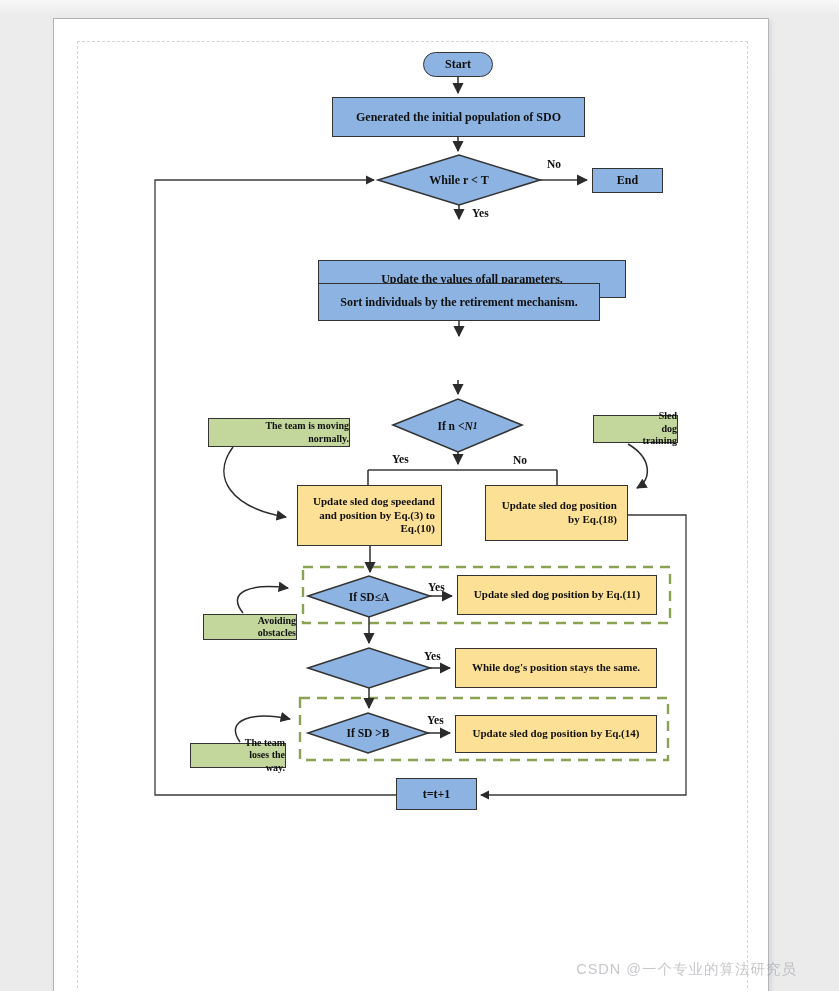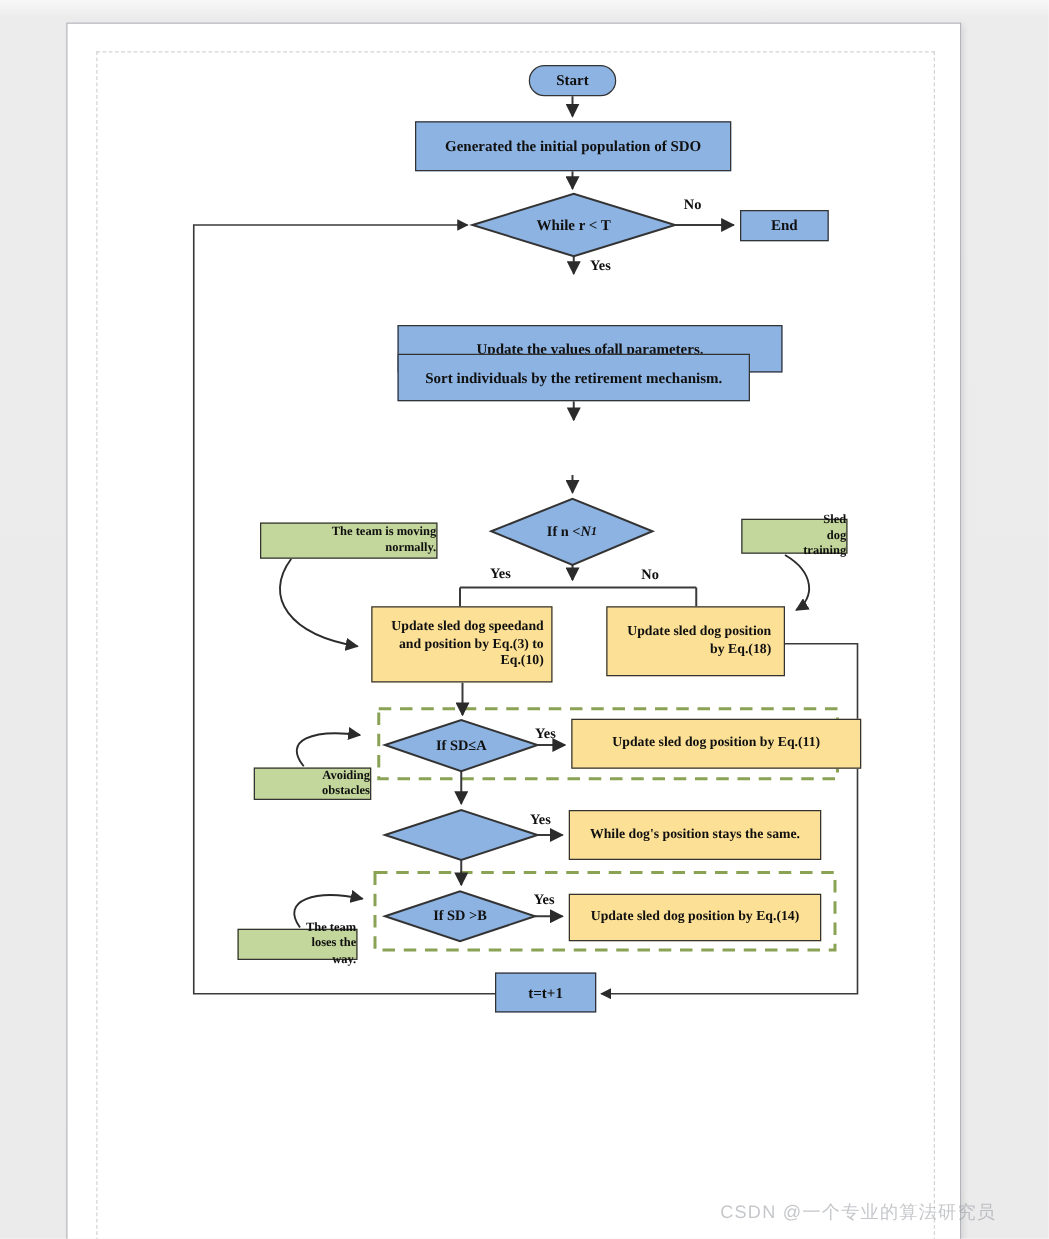--- a/index.html
+++ b/index.html
@@ -109,21 +109,21 @@
       <sub><i>1</i></sub>
   </div>
 
   <div class="node green" style="left:208px;top:418px;width:142px;height:29px;font-size:10px;">The team is moving normally.</div>
   <div class="node green" style="left:593px;top:415px;width:85px;height:28px;font-size:10px;">Sled dog training</div>
   <div class="node green" style="left:203px;top:614px;width:94px;height:26px;font-size:10px;">Avoiding obstacles</div>
   <div class="node green" style="left:190px;top:743px;width:96px;height:25px;font-size:10px;">The team loses the way.</div>
 
   <div class="node yellow" style="left:297px;top:485px;width:145px;height:61px;font-size:11px;padding:2px 6px;">Update sled dog speedand and position by Eq.(3) to Eq.(10)</div>
   <div class="node yellow" style="left:485px;top:485px;width:143px;height:56px;font-size:11px;padding:2px 10px;">Update sled dog position by Eq.(18)</div>
-  <div class="node yellow" style="left:457px;top:575px;width:232px;height:40px;font-size:11px;">Update sled dog position by Eq.(11)</div>
+  <div class="node yellow" style="left:457px;top:575px;width:200px;height:40px;font-size:11px;">Update sled dog position by Eq.(11)</div>
   <div class="node yellow" style="left:455px;top:648px;width:202px;height:40px;font-size:11px;">While dog's position stays the same.</div>
   <div class="node yellow" style="left:455px;top:715px;width:202px;height:38px;font-size:11px;">Update sled dog position by Eq.(14)</div>
 
   <div class="dlabel" style="left:308px;top:576px;width:122px;height:41px;font-size:11.5px;">If SD≤A</div>
   <div class="dlabel" style="left:308px;top:713px;width:120px;height:40px;font-size:11.5px;">If SD &gt;B</div>
 
   <div class="node blue" style="left:396px;top:778px;width:81px;height:32px;font-size:12px;">t=t+1</div>
 
   <div class="branch" style="left:547px;top:158px;">No</div>
   <div class="branch" style="left:472px;top:207px;">Yes</div>

